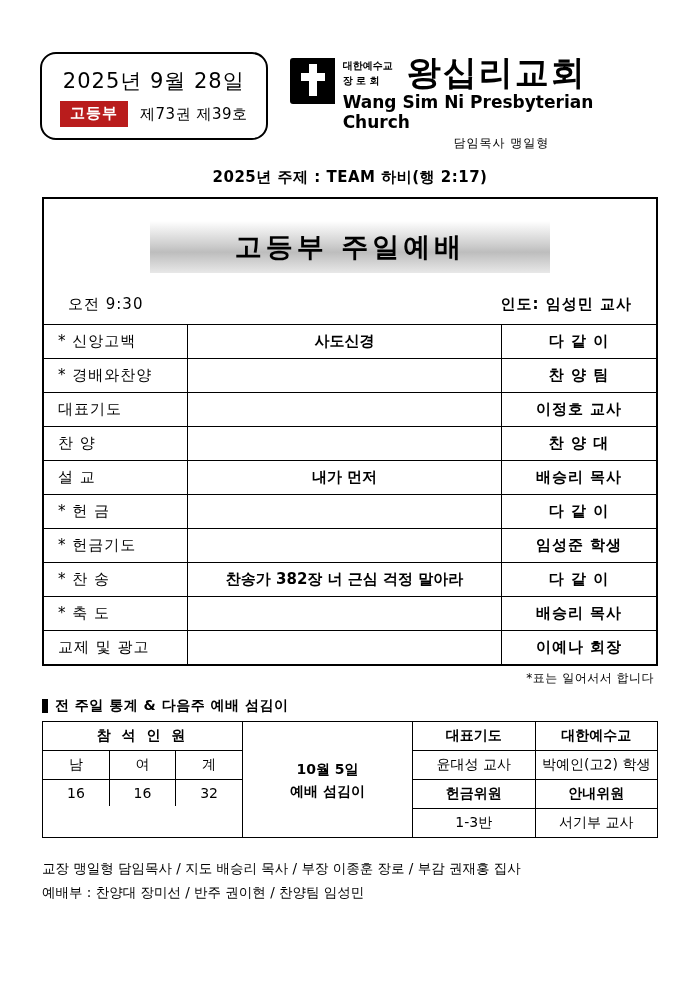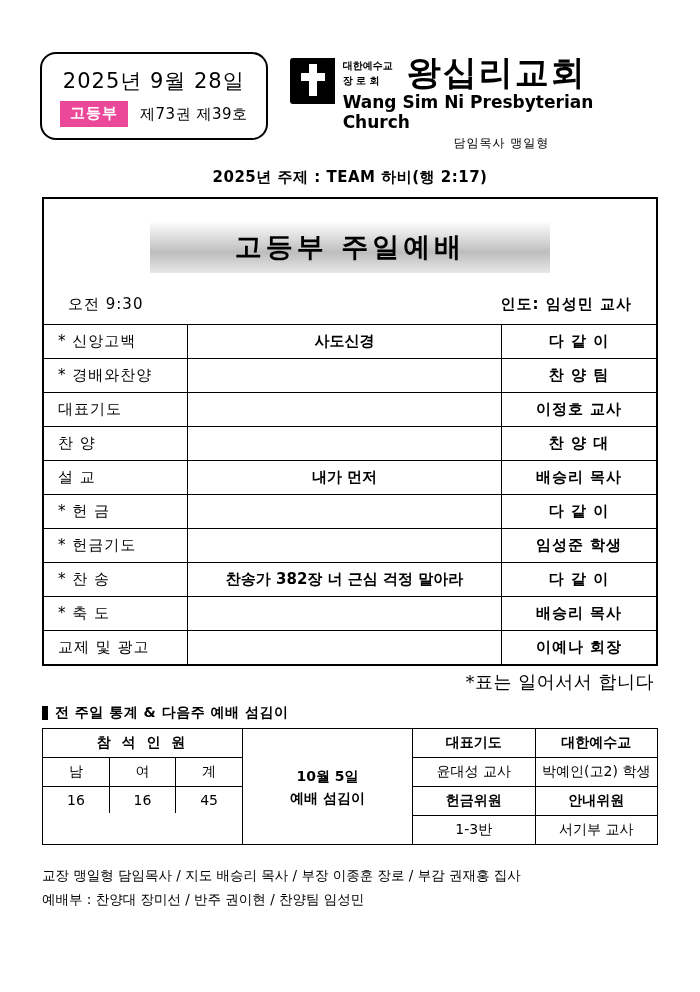--- a/index.html
+++ b/index.html
@@ -48,21 +48,21 @@
     font-size: 21px;
     letter-spacing: 1px;
     margin-bottom: 6px;
   }
   .date-sub {
     display: flex;
     align-items: center;
     gap: 12px;
   }
   .grade-badge {
-    background: #ec4899;
+    background: #b91c1c;
     color: #fff;
     font-size: 15px;
     padding: 3px 10px 4px 10px;
     letter-spacing: 1px;
     font-weight: bold;
   }
   .volume {
     font-size: 15px;
     letter-spacing: 0.5px;
   }
@@ -209,21 +209,21 @@
   }
   td.c-who {
     width: 152px;
     border-left: 1.5px solid #000;
     text-align: center;
     font-weight: bold;
     letter-spacing: 1px;
   }
   .note {
     text-align: right;
-    font-size: 18px;
+    font-size: 12px;
     margin: 4px 46px 0 0;
     letter-spacing: 0.5px;
   }
 
   
   .sec-title {
     margin: 10px 0 6px 42px;
     font-size: 14px;
     font-weight: bold;
     display: flex;
@@ -421,21 +421,21 @@
       <table>
         <tbody>
           <tr>
             <th>남</th>
             <th>여</th>
             <th>계</th>
           </tr>
           <tr>
             <td>16</td>
             <td>16</td>
-            <td>45</td>
+            <td>32</td>
           </tr>
         </tbody>
       </table>
     </div>
 
     <div class="next-week">
       <div>10월 5일</div>
       <div>예배 섬김이</div>
     </div>
 

